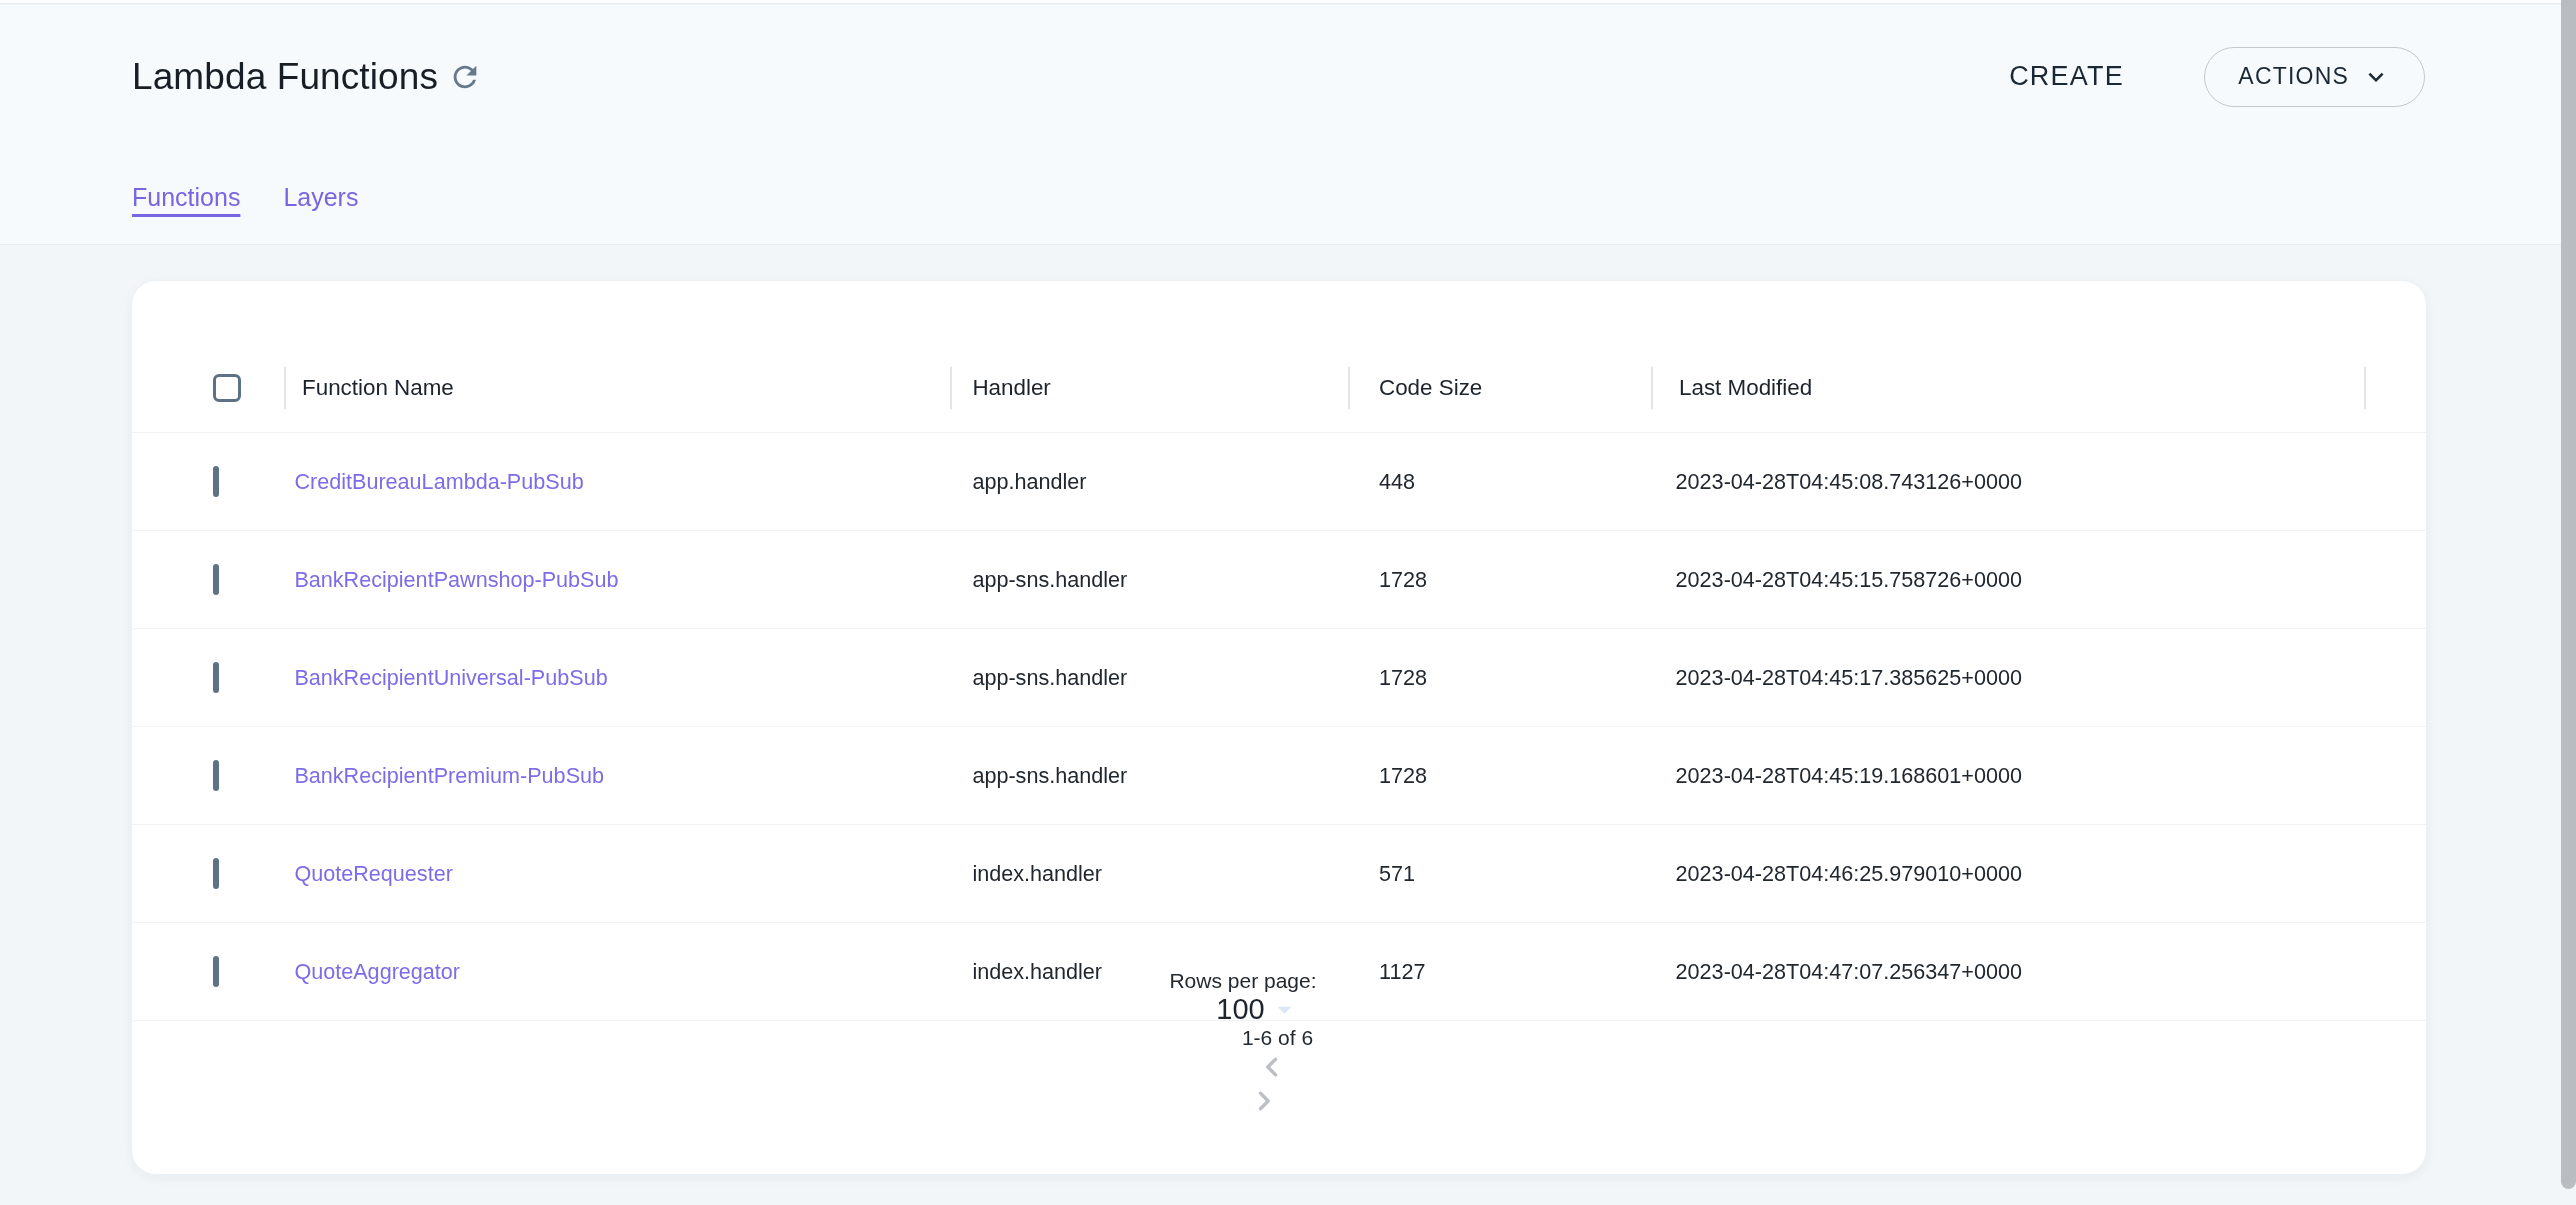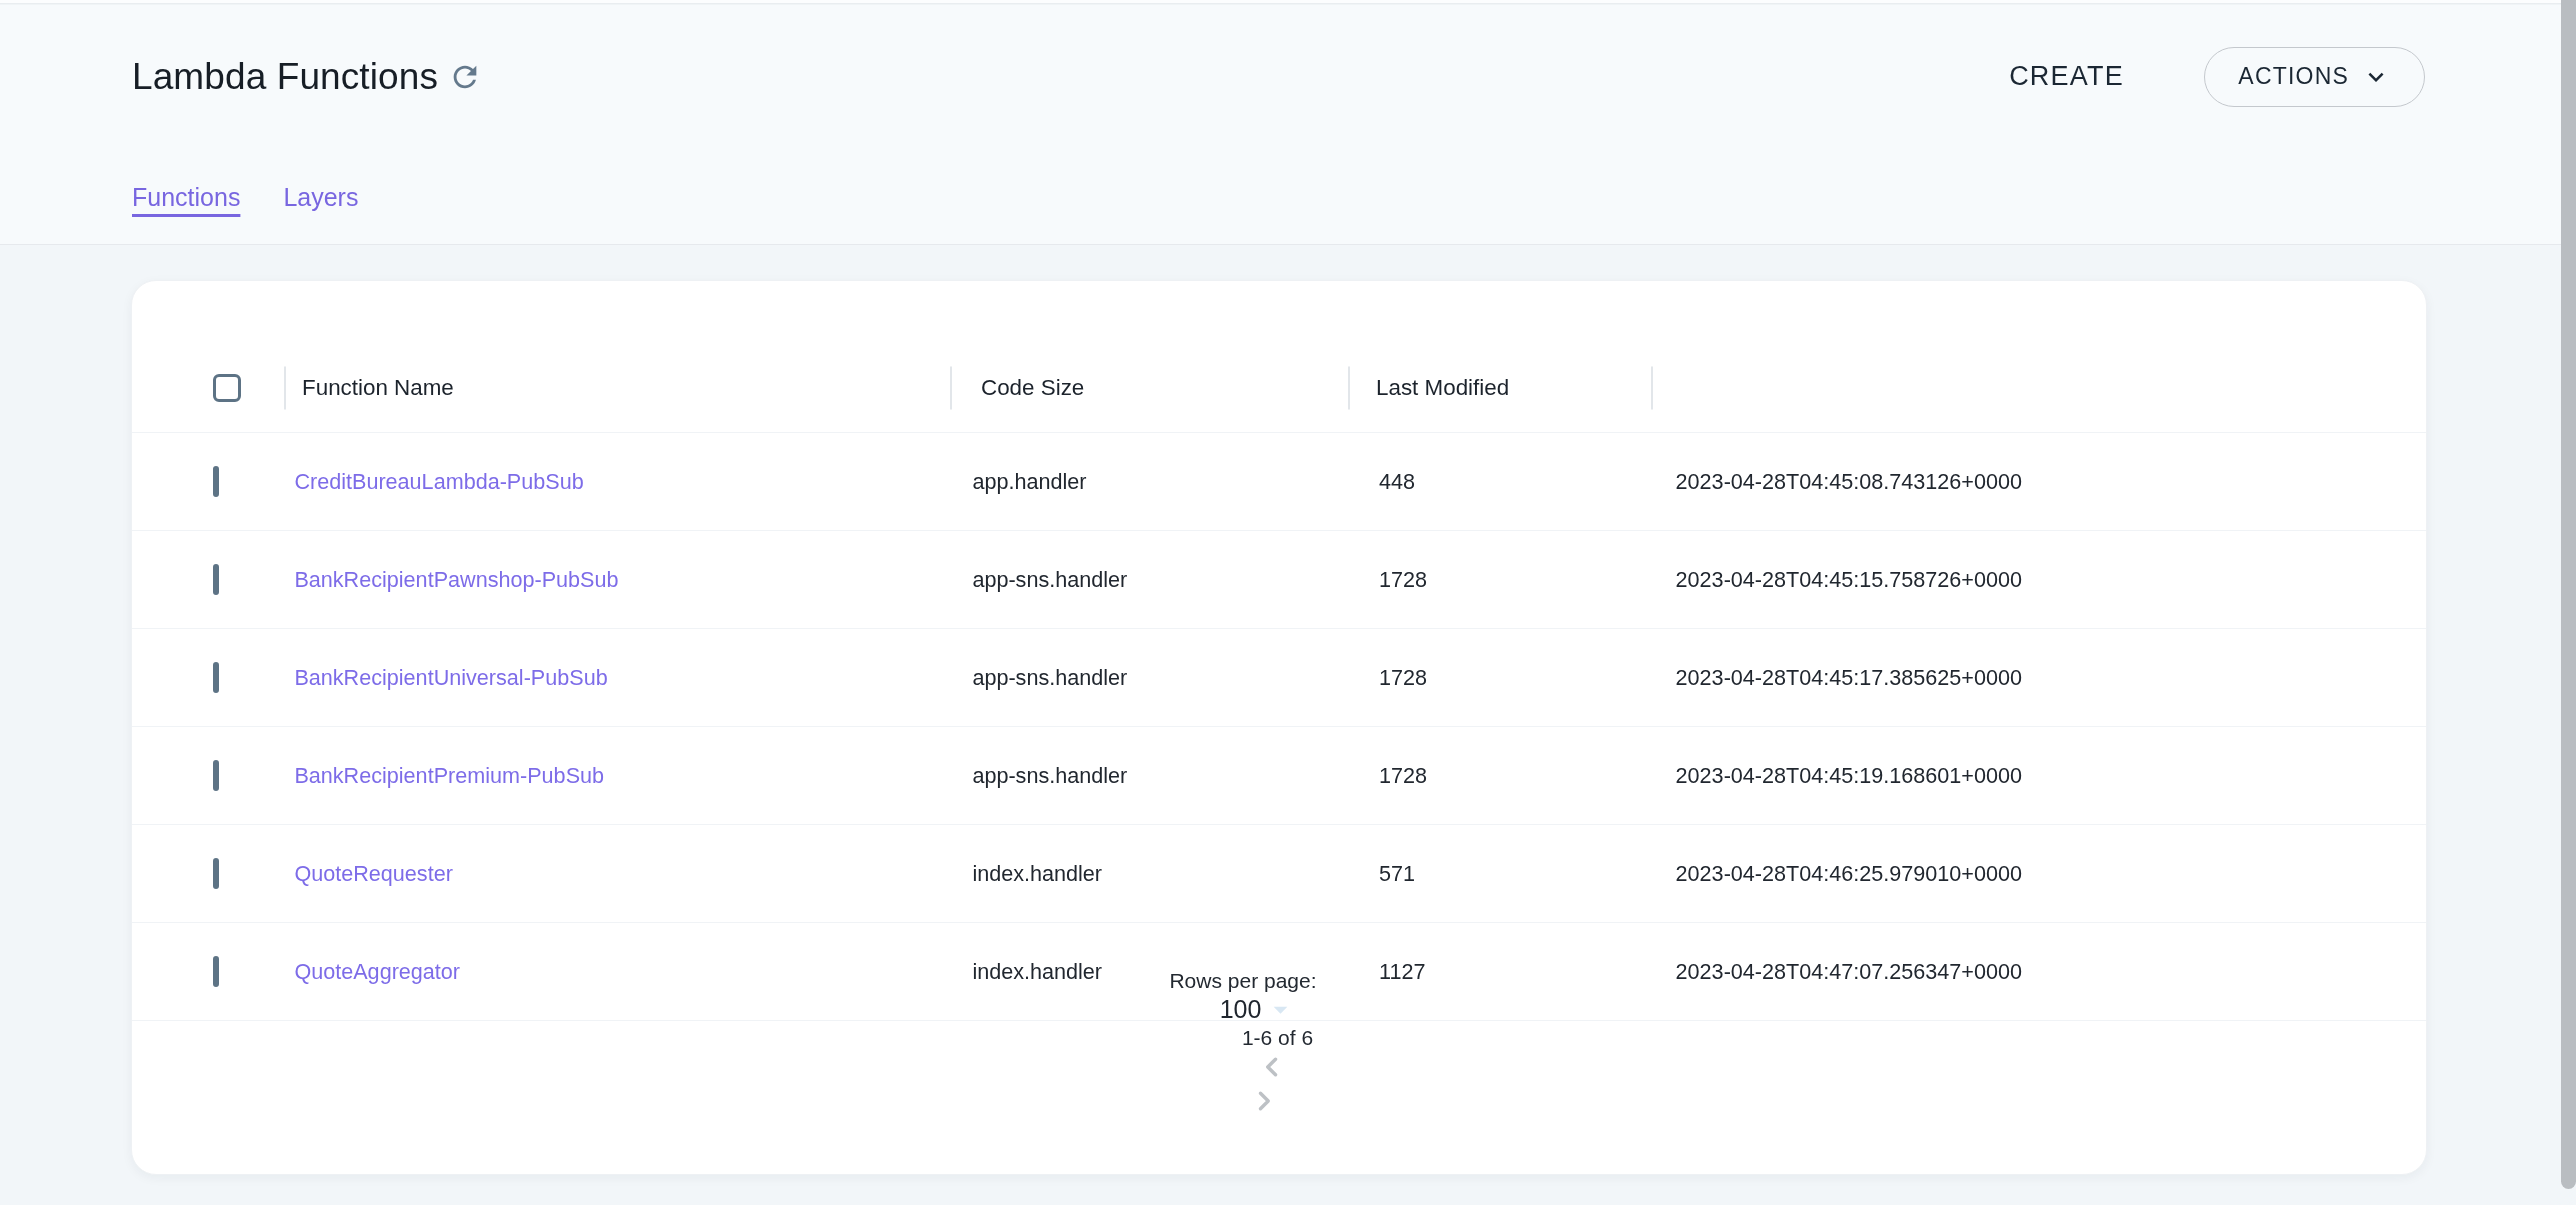--- a/index.html
+++ b/index.html
@@ -83,21 +83,21 @@
     background:#fff;box-sizing:border-box;margin-left:81px;cursor:pointer;
   }
   
   .pagination{
     height:97px;border-top:1.5px solid #f0f3f6;
     display:flex;align-items:center;justify-content:flex-end;
     padding-right:72px;color:#232931;flex-direction:column;
   }
   .rpp-label{font-size:21px;color:#232931;}
   .rpp-select{display:flex;align-items:center;margin-left:31px;cursor:pointer;}
-  .rpp-value{font-size:25px;color:#20262e;}
+  .rpp-value{font-size:29px;color:#20262e;}
   .rpp-select svg{width:33px;height:33px;fill:#d8e7f3;margin-left:3px;}
   .range-label{font-size:21px;margin-left:69px;}
   .page-btn{
     background:none;border:none;padding:0;margin:0;cursor:default;
     width:36px;height:36px;display:flex;align-items:center;justify-content:center;
   }
   .page-btn svg{width:34px;height:34px;stroke:#bdc1c5;fill:none;stroke-width:2.4;stroke-linecap:round;stroke-linejoin:round;}
   .prev-btn{margin-left:57px;}
   .next-btn{margin-left:42px;}
   
@@ -134,20 +134,21 @@
   <span class="tab">Layers</span>
 </div>
 
 <div id="card">
 
   <div class="grid-row thead">
     <div class="th c1">
       <span class="checkbox"></span>
     </div>
     <div class="th c2 with-sep">Function Name</div>
+    <div class="th c3 with-sep">Handler</div>
     <div class="th c4 with-sep">Code Size</div>
     <div class="th c5 with-sep">Last Modified</div>
     <div class="th c6 with-sep"></div>
   </div>
 
   <div id="table-body">
     <div class="grid-row trow">
       <div class="td c1">
         <span class="checkbox"></span>
       </div>

